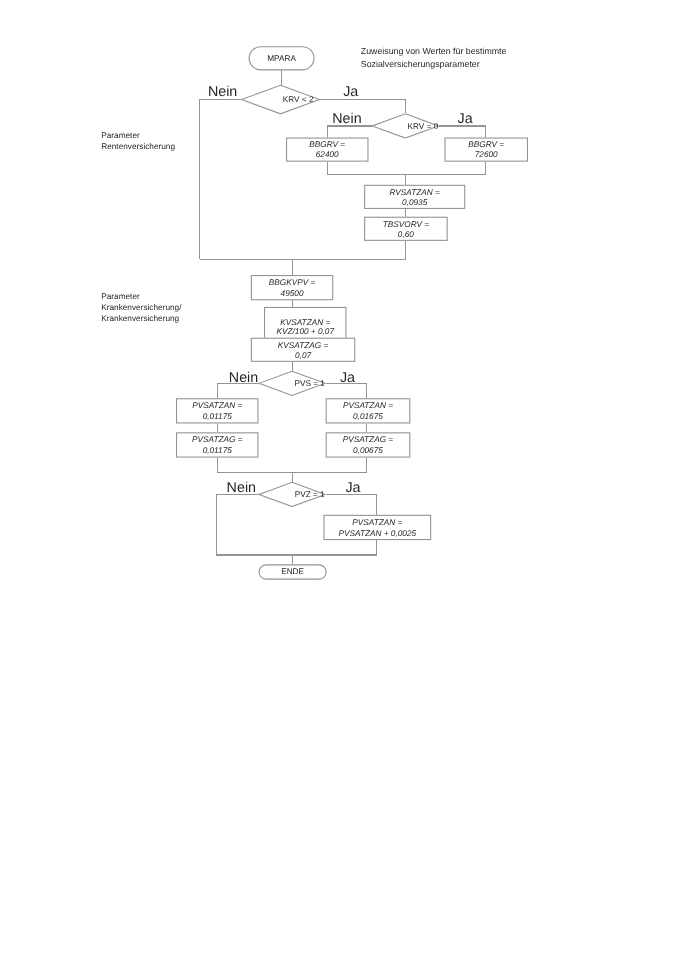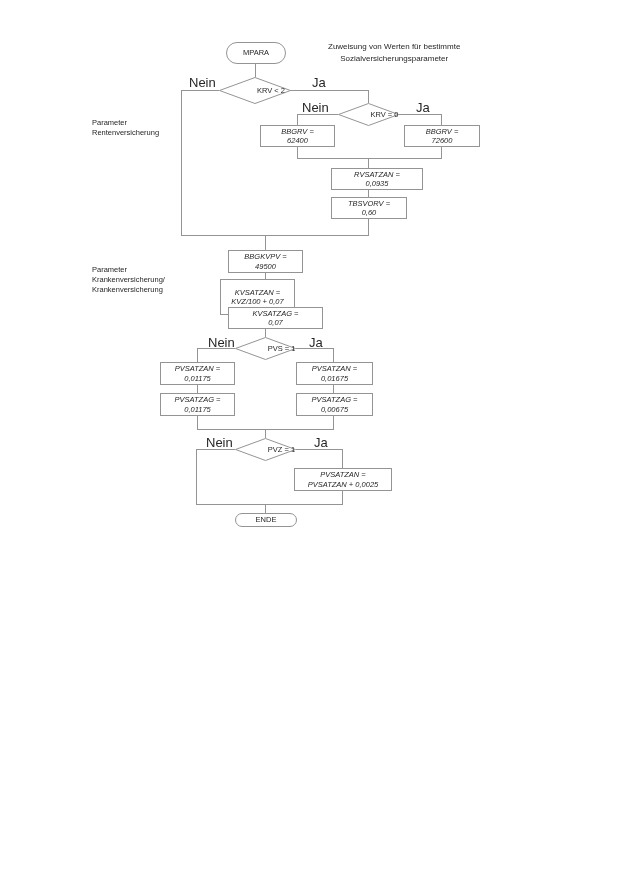--- a/index.html
+++ b/index.html
@@ -57,21 +57,21 @@
     white-space: nowrap;
   }
   .section-label span { display: block; }
   .title {
     position: absolute;
     left: 328px; top: 41px;
     font-size: 8px;
     line-height: 12px;
     white-space: nowrap;
   }
-  .title span { display: block; text-align: center; }
+  .title span { display: block; }
 </style>
 </head>
 <body>
 
 <div class="canvas">
 
   <svg class="connectors" viewBox="0 0 630 891">
     <path d="M255.5,64 V77
          M219,90.5 H181.5 V235.5
          M290,90.5 H368.5 V103
@@ -154,21 +154,21 @@
   </div>
   <div class="node box" style="left:331px;top:197px;width:76px;height:22px">
     <span>TBSVORV =</span>
     <span>0,60</span>
   </div>
 
   <div class="node box" style="left:228px;top:250px;width:75px;height:23px">
     <span>BBGKVPV =</span>
     <span>49500</span>
   </div>
-  <div class="node box" style="left:220px;top:279px;width:75px;height:36px">
+  <div class="node box" style="left:240px;top:279px;width:75px;height:36px">
     <span>KVSATZAN =</span>
     <span>KVZ/100 + 0,07</span>
   </div>
   <div class="node box" style="left:228px;top:307px;width:95px;height:22px">
     <span>KVSATZAG =</span>
     <span>0,07</span>
   </div>
 
   <div class="node diamond" style="left:235px;top:337px;width:61px;height:23px">
     <svg viewBox="0 0 61 23">

